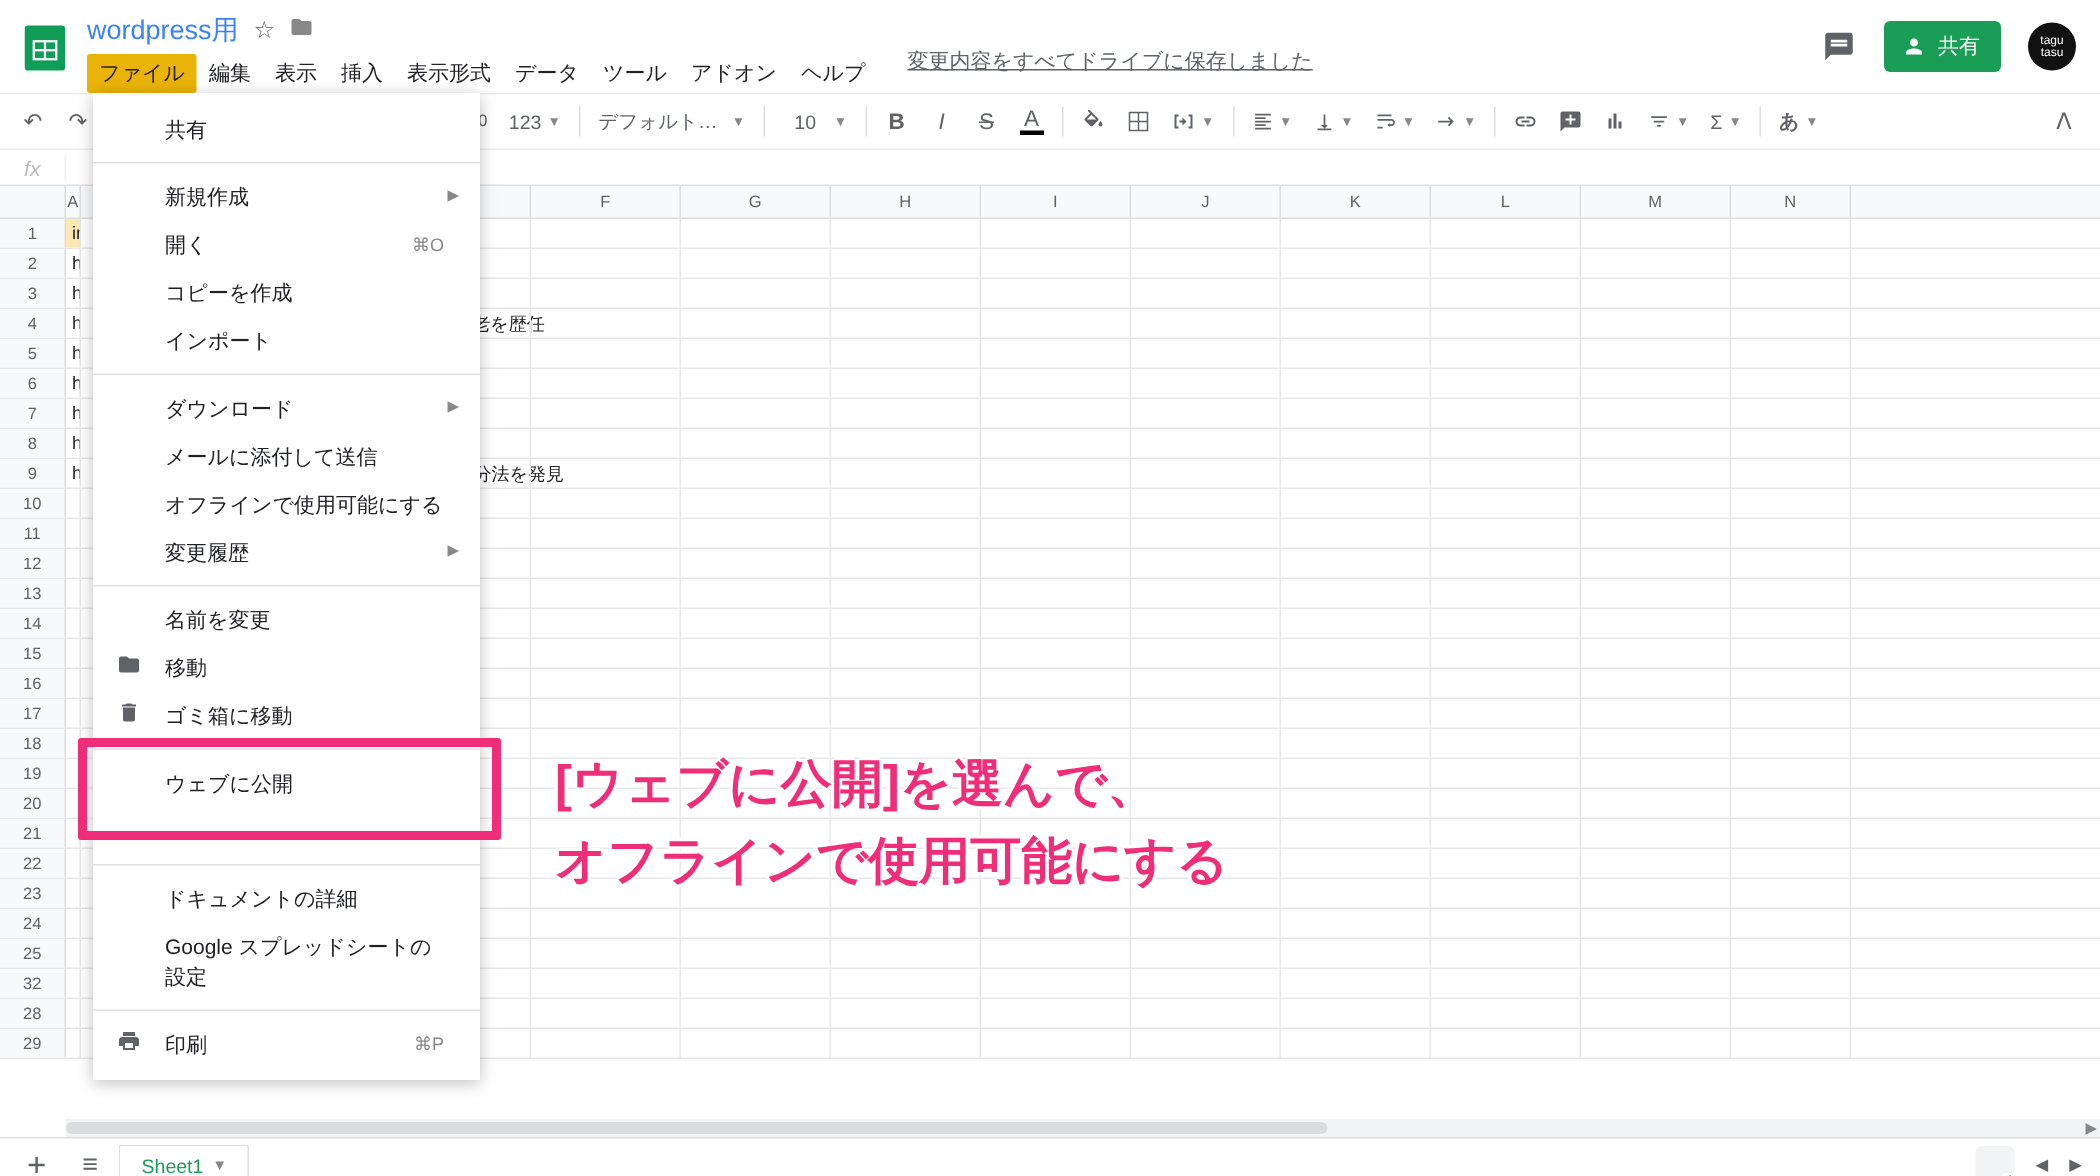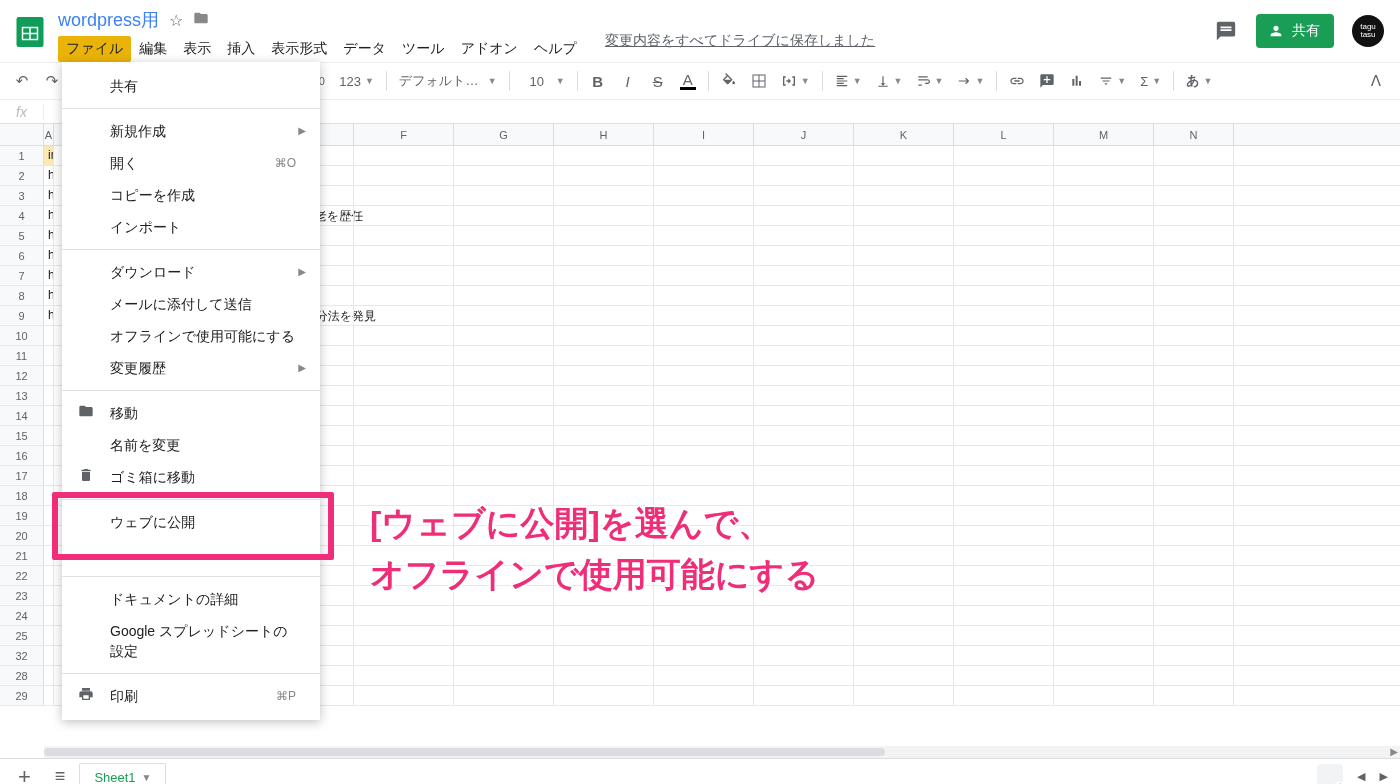--- a/index.html
+++ b/index.html
@@ -769,27 +769,27 @@
     </div>
   <div class="dd-item">
       <span>オフラインで使用可能にする</span>
     </div>
   <div class="dd-item">
       <span>変更履歴</span>
       <span class="sub">▶</span>
     </div>
   <div class="dd-sep"></div>
   <div class="dd-item">
+      <span>名前を変更</span>
+    </div>
+  <div class="dd-item">
       <span class="ic"><svg width="16" height="16" viewBox="0 0 24 24" fill="#5f6368">
           <path d="M10 4H4c-1.1 0-2 .9-2 2v12c0 1.1.9 2 2 2h16c1.1 0 2-.9 2-2V8c0-1.1-.9-2-2-2h-8l-2-2z"></path>
         </svg></span>
       <span>移動</span>
-    </div>
-  <div class="dd-item">
-      <span>名前を変更</span>
     </div>
   <div class="dd-item">
       <span class="ic"><svg width="16" height="16" viewBox="0 0 24 24" fill="#5f6368">
           <path d="M6 19c0 1.1.9 2 2 2h8c1.1 0 2-.9 2-2V7H6v12zM19 4h-3.5l-1-1h-5l-1 1H5v2h14V4z"></path>
         </svg></span>
       <span>ゴミ箱に移動</span>
     </div>
   <div class="dd-sep"></div>
   <div class="dd-item">
       <span>ウェブに公開</span>

